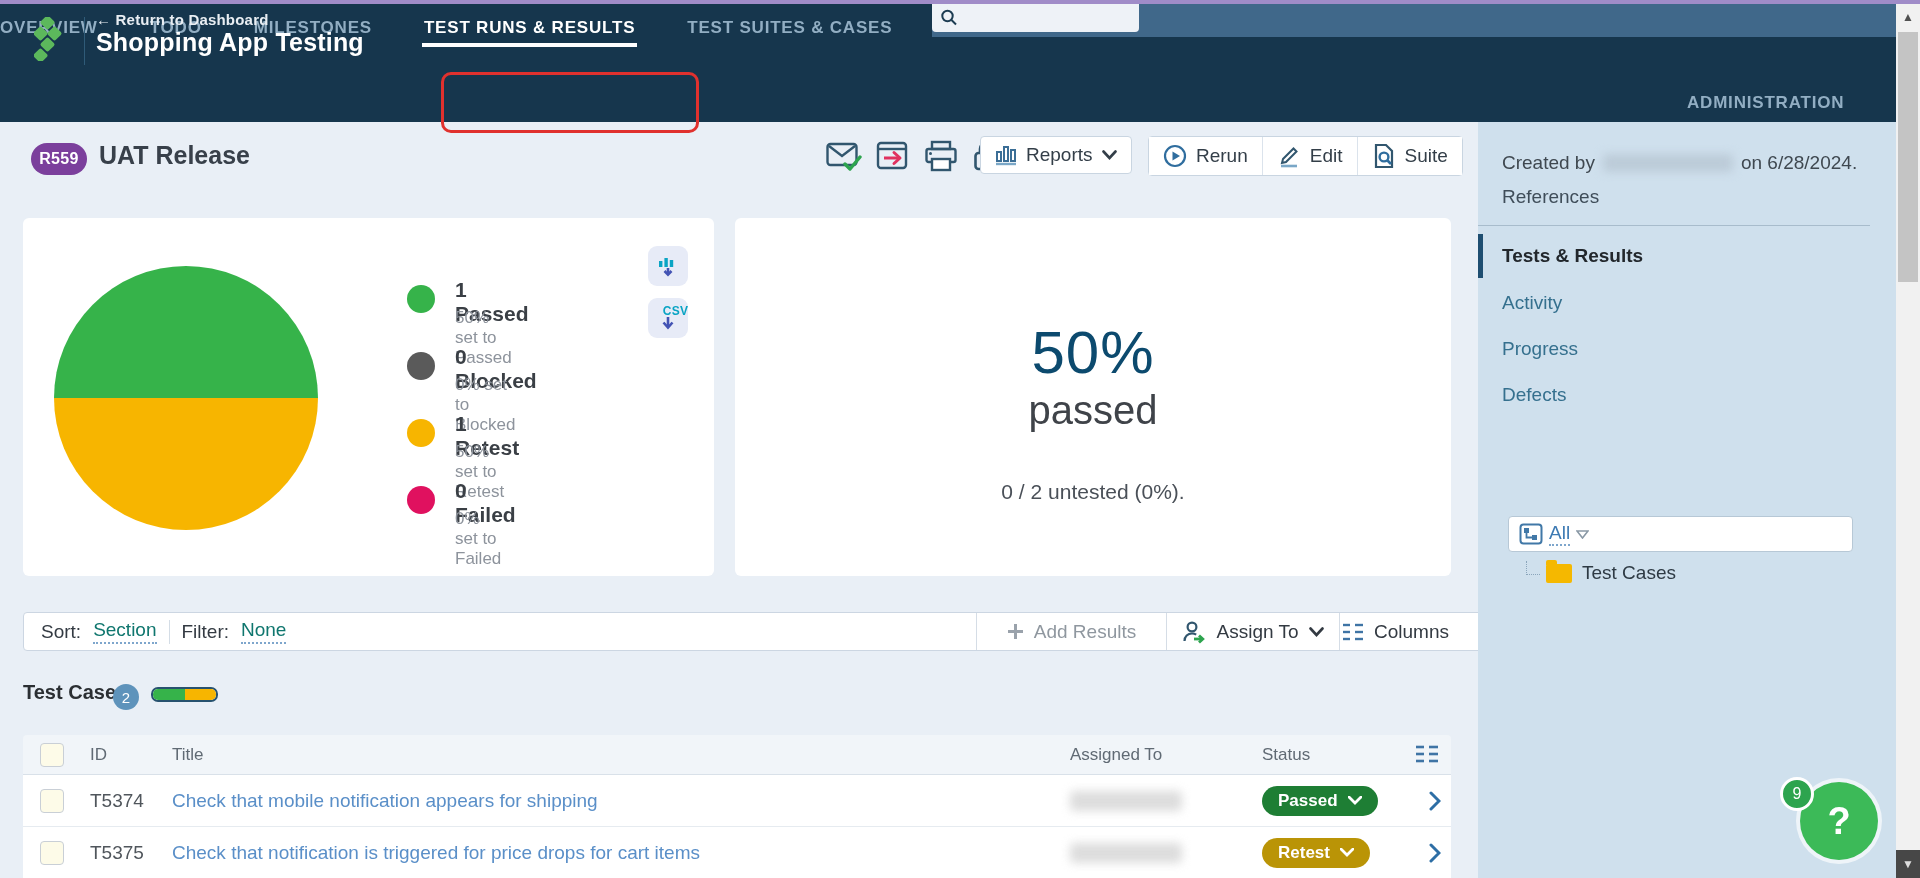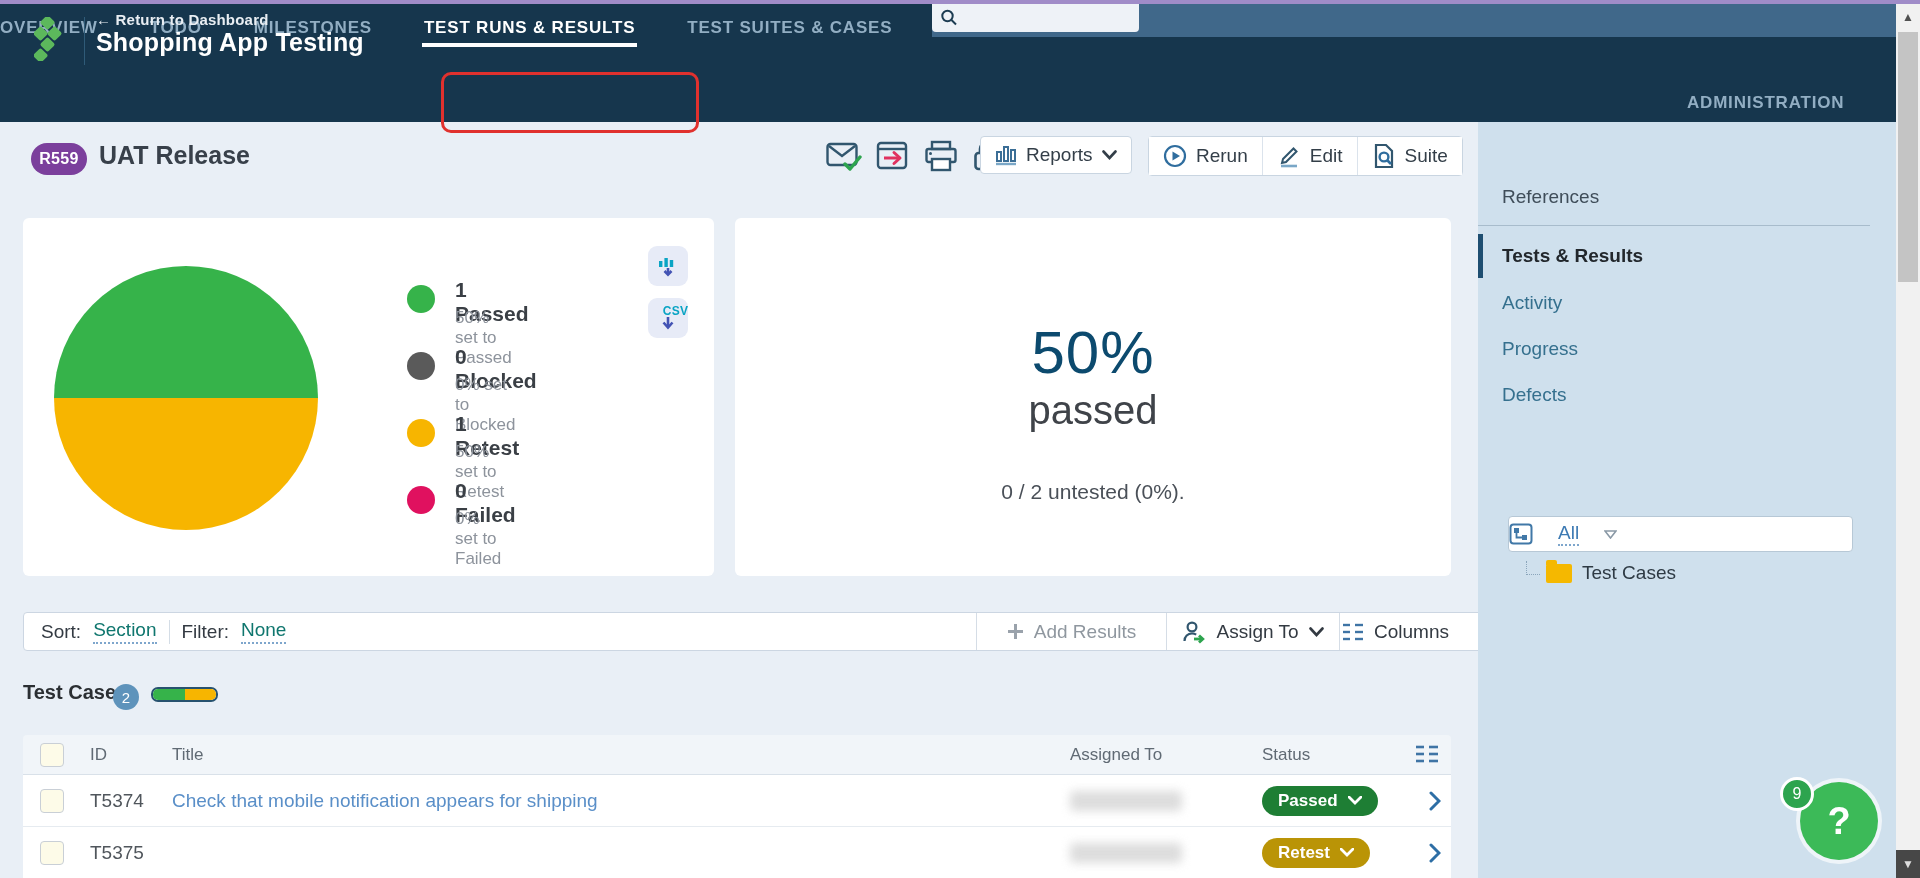--- a/index.html
+++ b/index.html
@@ -86,21 +86,21 @@
 
   
   .sidebar { left:1478px; top:122px; width:418px; height:756px; background:#cfe0ed; }
   .sb-created { position:absolute; left:24px; top:30px; font-size:19px; color:#3f4850; display:flex; align-items:center; gap:8px; }
   .sb-name-blob { width:130px; height:18px; background:#bccbd8; border-radius:4px; filter:blur(5px); }
   .sb-references { position:absolute; left:24px; top:64px; font-size:19px; color:#3f4d59; }
   .sb-divider { position:absolute; left:0; top:103px; width:392px; height:1px; background:#a8bccc; }
   .sb-item { position:absolute; left:24px; font-size:19px; color:#35708e; }
   .sb-item.active { color:#22272c; font-weight:bold; }
   .sb-active-bar { position:absolute; left:0; top:112px; width:5px; height:44px; background:#1e4e71; }
-  .tree-box { position:absolute; left:30px; top:394px; width:345px; height:36px; background:#fff; border:1px solid #b7c8d6; border-radius:4px; display:flex; align-items:center; gap:25px; padding-left:0; }
+  .tree-box { position:absolute; left:30px; top:394px; width:345px; height:36px; background:#fff; border:1px solid #b7c8d6; border-radius:4px; display:flex; align-items:center; gap:6px; padding-left:10px; }
   .tree-all { color:#3d7ab3; font-size:19px; border-bottom:2px dotted #7ea6cc; }
   .tree-row { position:absolute; left:48px; top:440px; display:flex; align-items:center; gap:10px; font-size:19px; color:#2e3a44; }
   .folder { width:26px; height:19px; background:#f5b800; border-radius:2px; position:relative; }
   .folder::before { content:""; position:absolute; left:0; top:-4px; width:11px; height:5px; background:#f5b800; border-radius:2px 2px 0 0; }
   .tree-stub { width:14px; height:14px; border-left:1px dotted #8aa5bb; border-bottom:1px dotted #8aa5bb; margin-right:-4px; margin-top:-10px; }
 
   
   .help-circle { left:1800px; top:782px; width:78px; height:78px; border-radius:50%; background:#3cba58; box-shadow:0 0 0 4px rgba(255,255,255,.65); display:flex; align-items:center; justify-content:center; color:#fff; font-size:38px; font-weight:bold; z-index:20; }
   .help-badge { left:1780px; top:777px; width:34px; height:34px; border-radius:50%; background:#2da44e; border:3px solid #fff; color:#fff; font-size:16px; display:flex; align-items:center; justify-content:center; z-index:21; }
 
@@ -367,40 +367,48 @@
       <div class="row-chevron">
         <svg width="12" height="20" viewBox="0 0 12 20">
             <polyline points="2,2 10,10 2,18" fill="none" stroke="#2d6ea5" stroke-width="3" stroke-linecap="round"></polyline>
           </svg>
       </div>
     </div>
 
     <div class="trow">
       <div class="checkbox"></div>
       <div class="cell col-id id-text">T5375</div>
+      <div class="cell col-title">
+          <span class="title-link">Check that notification is triggered for price drops for cart items</span>
+        </div>
       <div class="cell col-assigned">
           <span class="assignee-blob"></span>
         </div>
       <div class="cell col-status">
         <span class="pill pill-yellow">
           <span>Retest</span>
           <svg width="14" height="9" viewBox="0 0 14 9">
               <polyline points="1,1 7,7 13,1" fill="none" stroke="#fff" stroke-width="2.8" stroke-linecap="round"></polyline>
             </svg>
         </span>
       </div>
       <div class="row-chevron">
         <svg width="12" height="20" viewBox="0 0 12 20">
             <polyline points="2,2 10,10 2,18" fill="none" stroke="#2d6ea5" stroke-width="3" stroke-linecap="round"></polyline>
           </svg>
       </div>
     </div>
   </div>
 
   <div class="abs sidebar">
+    <div class="sb-created">
+      <span>Created by</span>
+      <span class="sb-name-blob"></span>
+      <span>on 6/28/2024.</span>
+    </div>
     <div class="sb-references">References</div>
     <div class="sb-divider"></div>
     <div class="sb-active-bar"></div>
     <div class="sb-item active" style="top:123px;">Tests &amp; Results</div>
     <div class="sb-item" style="top:170px;">Activity</div>
     <div class="sb-item" style="top:216px;">Progress</div>
     <div class="sb-item" style="top:262px;">Defects</div>
 
     <div class="tree-box">
       <svg width="24" height="22" viewBox="0 0 24 22">

